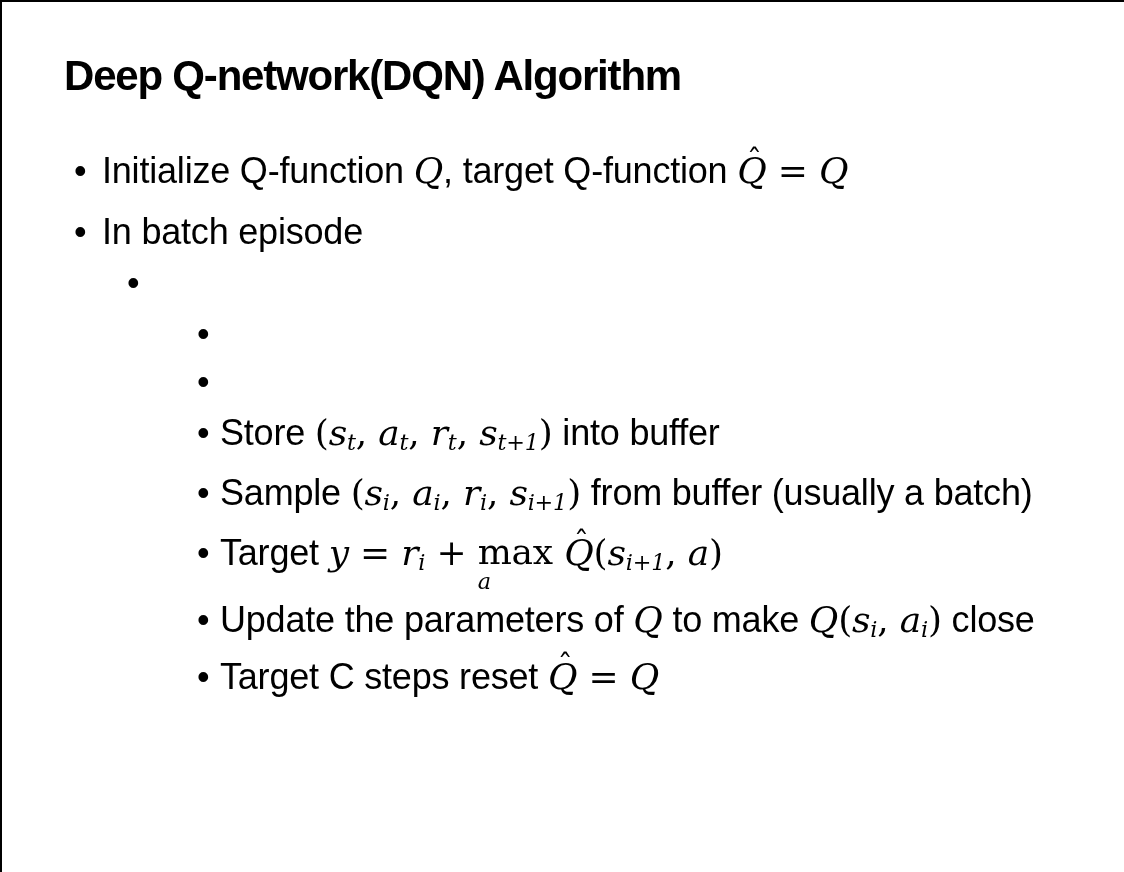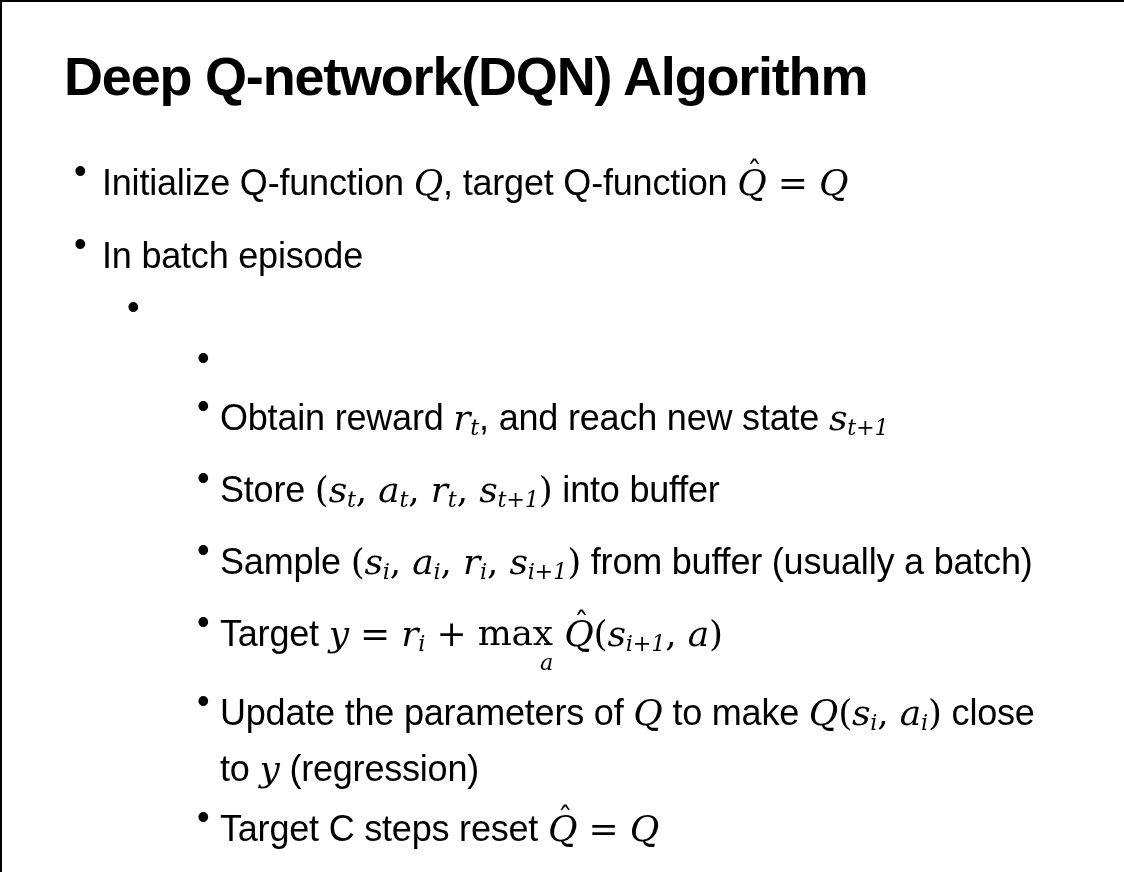--- a/index.html
+++ b/index.html
@@ -12,35 +12,35 @@
     border-left: 2px solid #000;
     overflow: hidden;
     font-family: "Liberation Sans", sans-serif;
     color: #000;
   }
   .slide { width: 100%; height: 100%; }
 
   .title {
     margin: 0;
     padding: 44px 0 0 62px;
-    font-size: 54px;
+    font-size: 42px;
     line-height: 60px;
     font-weight: 700;
     letter-spacing: -1.2px;
   }
 
   .bullets {
     margin-top: 41px;
     font-size: 36px;
     letter-spacing: -0.2px;
   }
 
   .bullet { display: flex; align-items: flex-start; }
   .bullet .dot { flex: 0 0 auto; line-height: 48px; }
-  .bullet .content { flex: 1 1 auto; min-width: 0; margin-top: 12px; }
+  .bullet .content { flex: 1 1 auto; min-width: 0; }
   .line { line-height: 48px; white-space: nowrap; }
 
   
   .l1 { padding-left: 72px; }  .l1 > .dot { width: 28px; }
   .l2 { padding-left: 125px; } .l2 > .dot { width: 23px; }
   .l3 { padding-left: 195px; } .l3 > .dot { width: 23px; }
 
   
   .bullet { margin-bottom: 3px; }
   .bullet.first { margin-bottom: 13px; }
@@ -60,21 +60,21 @@
     transform: translateX(-50%);
     font-size: 0.85em;
     font-style: normal;
     font-family: "DejaVu Serif", serif;
   }
   .hatwrap .hatbase { display: inline; }
 
   
   .underop {
     display: inline-block;
-    text-align: right;
+    text-align: left;
     vertical-align: -0.68em;
   }
   .underop .op { display: block; line-height: 1; }
   .underop .under {
     display: block;
     line-height: 1;
     font-size: 0.62em;
     font-style: italic;
   }
 </style>
@@ -97,23 +97,20 @@
         </div>
       </div>
       <div class="bullet l2">
         <span class="dot">•</span>
       </div>
       <div class="bullet l3 tight">
         <span class="dot">•</span>
       </div>
       <div class="bullet l3">
         <span class="dot">•</span>
-        <div class="content">
-          <div class="line"><span class="seg ">Obtain reward </span><span class="seg mi">r</span><span class="seg mi sub">t</span><span class="seg ">, and reach new state </span><span class="seg mi">s</span><span class="seg mi sub">t+1</span></div>
-        </div>
       </div>
       <div class="bullet l3">
         <span class="dot">•</span>
         <div class="content">
           <div class="line"><span class="seg ">Store </span><span class="seg mr">(</span><span class="seg mi">s</span><span class="seg mi sub">t</span><span class="seg mr">, </span><span class="seg mi">a</span><span class="seg mi sub">t</span><span class="seg mr">, </span><span class="seg mi">r</span><span class="seg mi sub">t</span><span class="seg mr">, </span><span class="seg mi">s</span><span class="seg mi sub">t+1</span><span class="seg mr">)</span><span class="seg "> into buffer</span></div>
         </div>
       </div>
       <div class="bullet l3">
         <span class="dot">•</span>
         <div class="content">
@@ -123,21 +120,20 @@
       <div class="bullet l3">
         <span class="dot">•</span>
         <div class="content">
           <div class="line"><span class="seg ">Target </span><span class="seg mi">y</span><span class="seg mr"> = </span><span class="seg mi">r</span><span class="seg mi sub">i</span><span class="seg mr"> + </span><span class="underop mr"><span class="op">max</span><span class="under">a</span></span><span class="seg mr"> </span><span class="hatwrap mi"><span class="hatmark">ˆ</span><span class="hatbase">Q</span></span><span class="seg mr">(</span><span class="seg mi">s</span><span class="seg mi sub">i+1</span><span class="seg mr">, </span><span class="seg mi">a</span><span class="seg mr">)</span></div>
         </div>
       </div>
       <div class="bullet l3 tight">
         <span class="dot">•</span>
         <div class="content">
           <div class="line"><span class="seg ">Update the parameters of </span><span class="seg mi">Q</span><span class="seg "> to make </span><span class="seg mi">Q</span><span class="seg mr">(</span><span class="seg mi">s</span><span class="seg mi sub">i</span><span class="seg mr">, </span><span class="seg mi">a</span><span class="seg mi sub">i</span><span class="seg mr">)</span><span class="seg "> close</span></div>
-          <div class="line"><span class="seg ">to </span><span class="seg mi">y</span><span class="seg "> (regression)</span></div>
         </div>
       </div>
       <div class="bullet l3 tight">
         <span class="dot">•</span>
         <div class="content">
           <div class="line"><span class="seg ">Target C steps reset </span><span class="hatwrap mi"><span class="hatmark">ˆ</span><span class="hatbase">Q</span></span><span class="seg mr"> = </span><span class="seg mi">Q</span></div>
         </div>
       </div>
     </div>
 </div>

